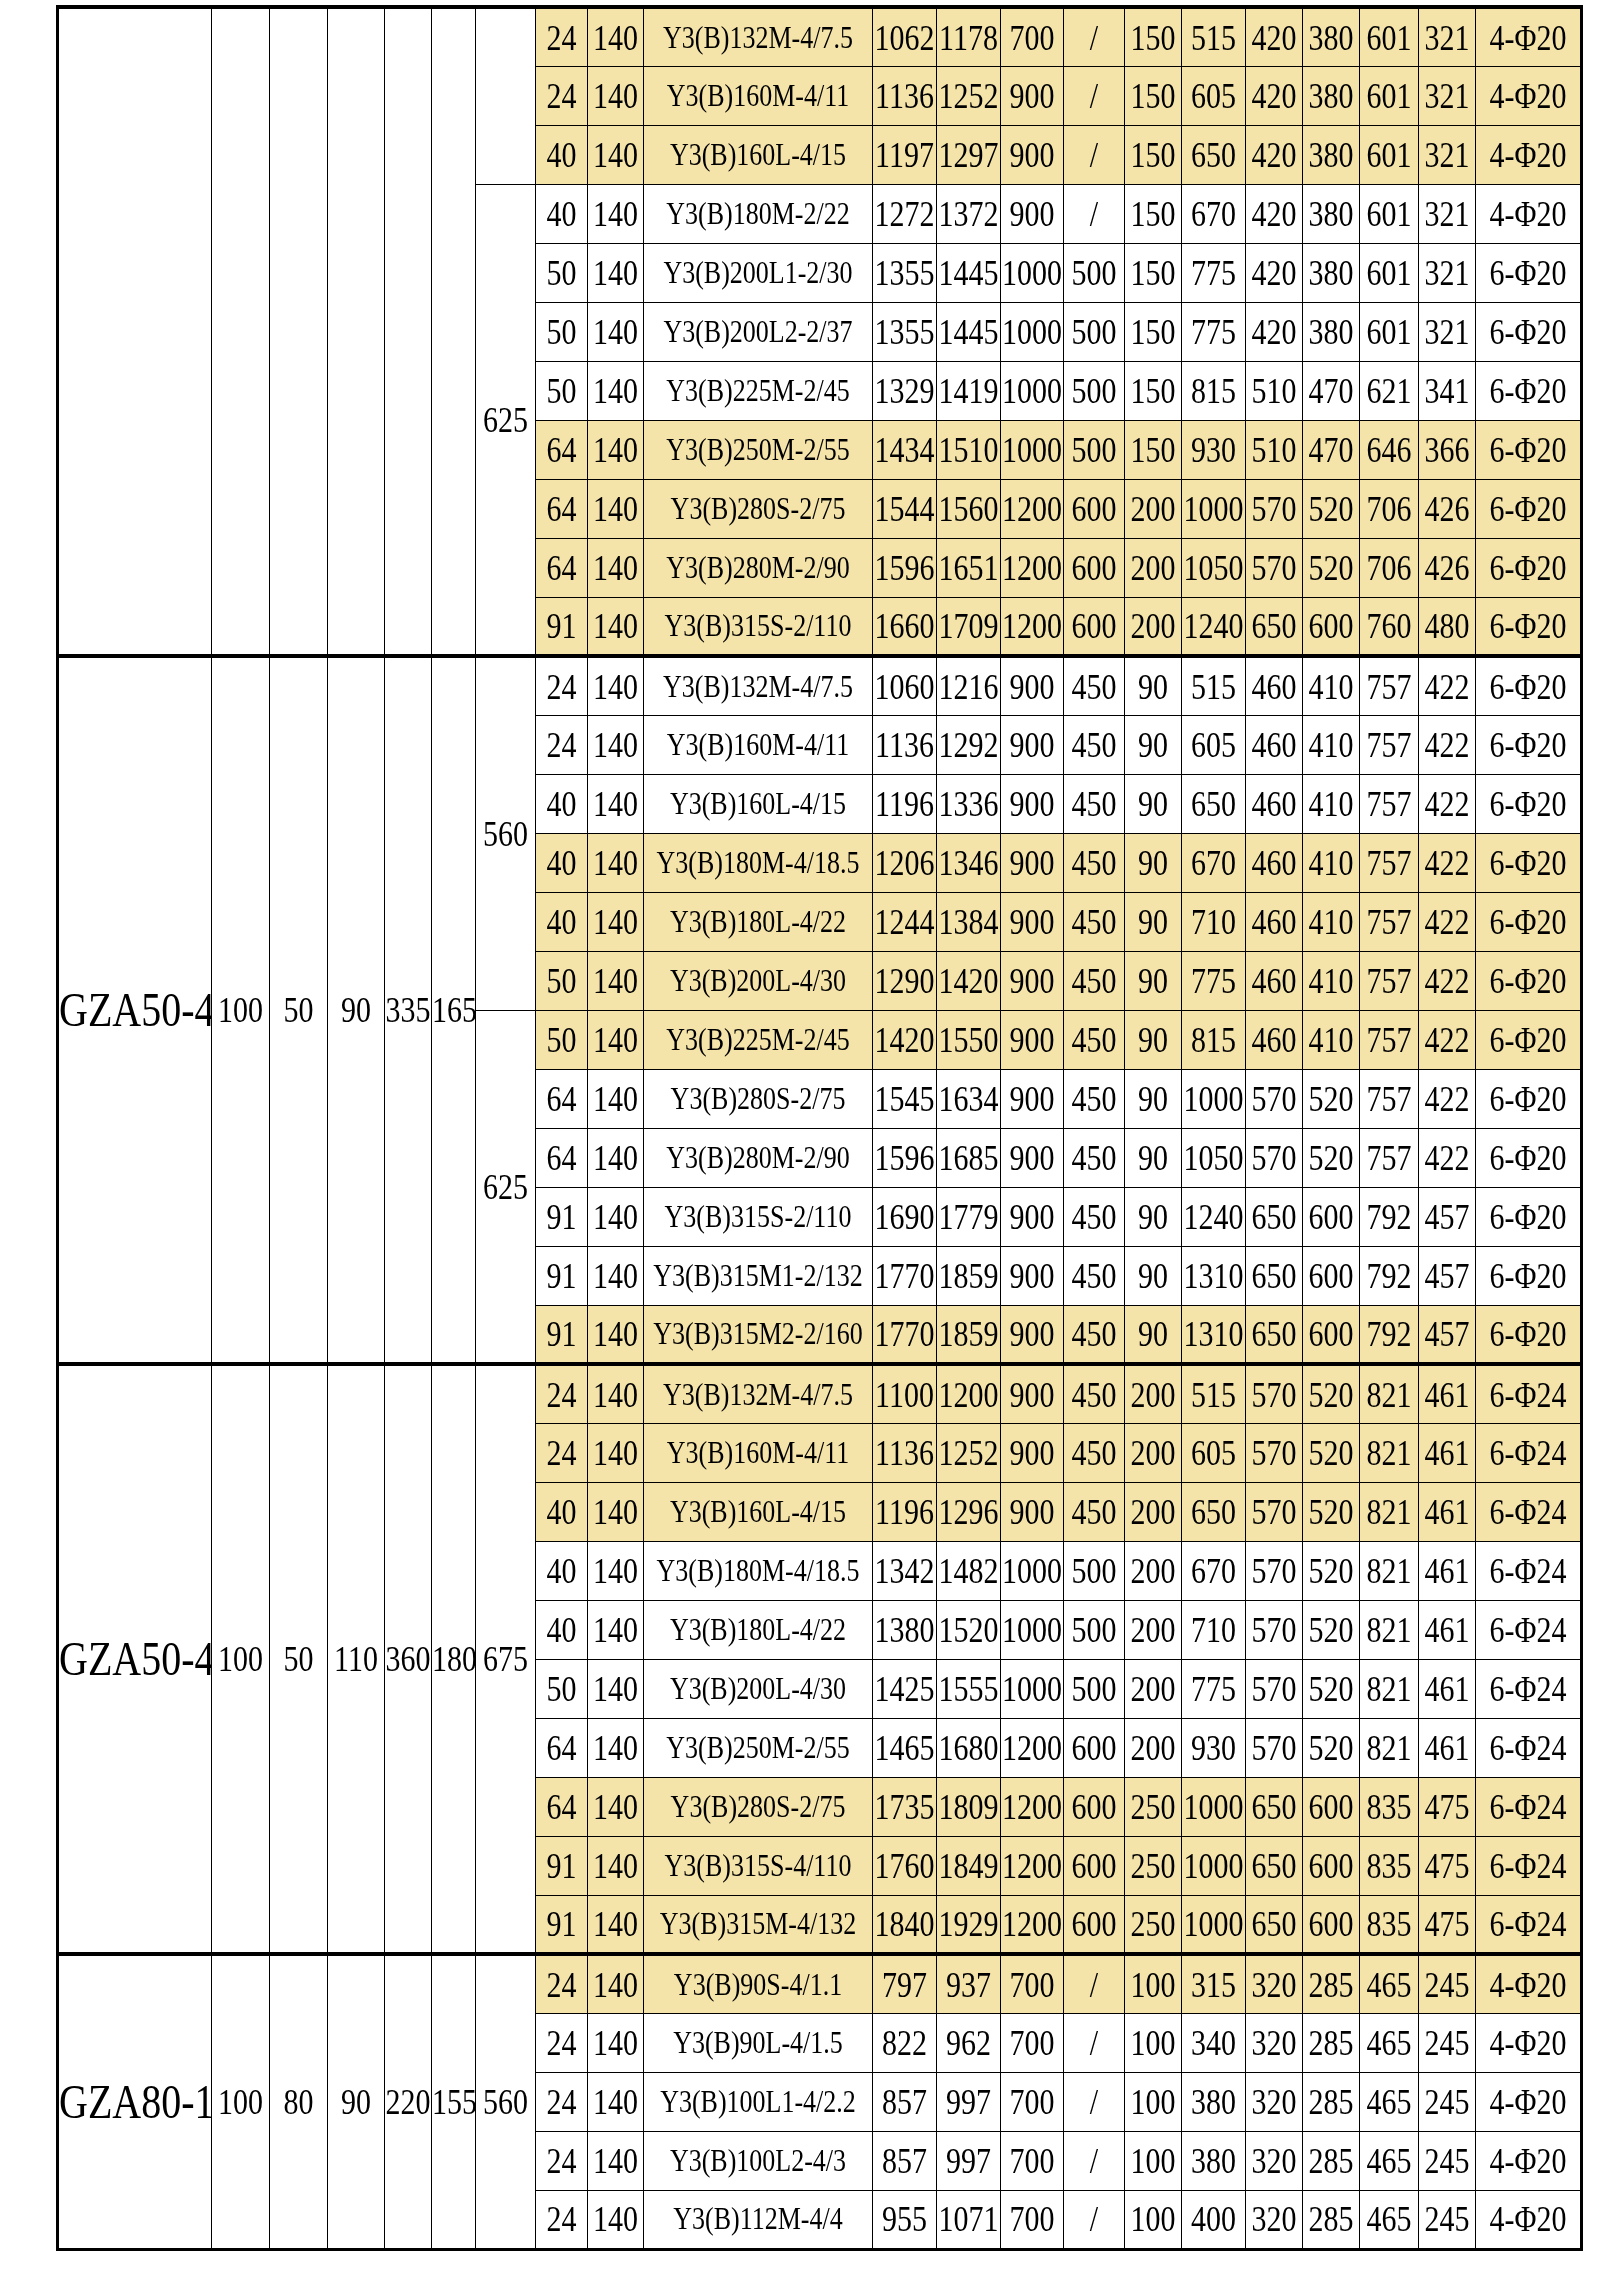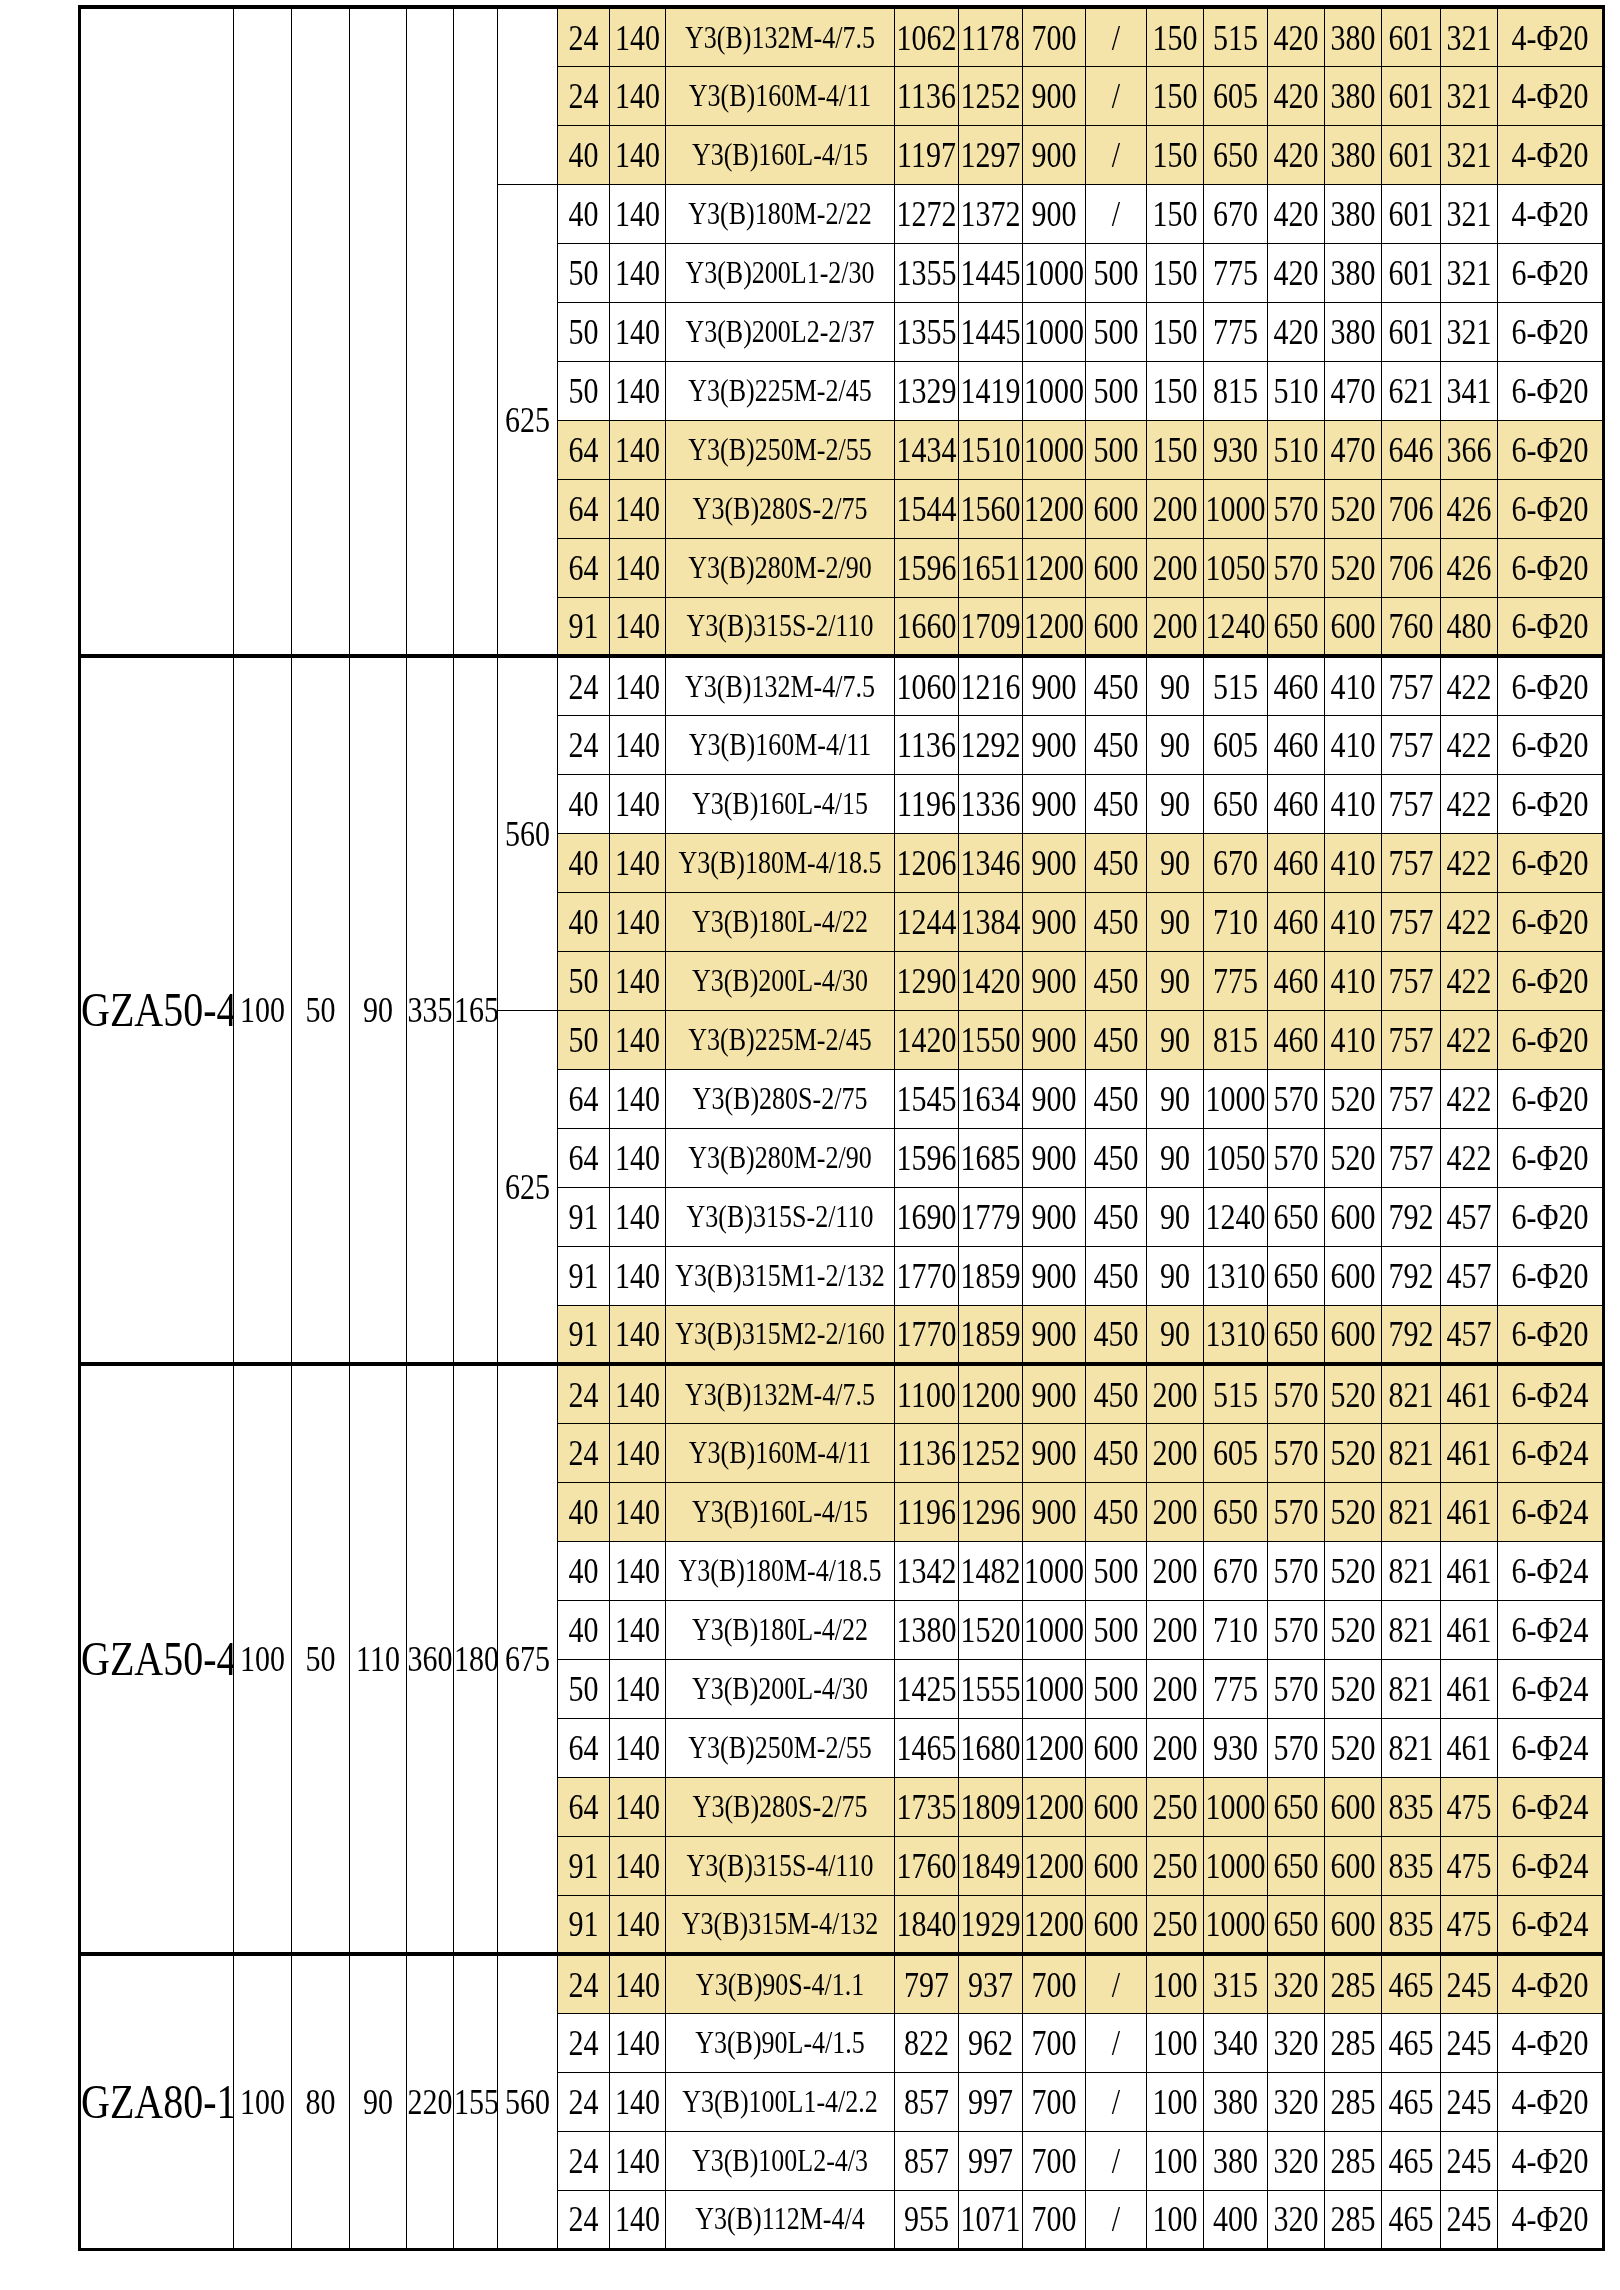--- a/index.html
+++ b/index.html
@@ -14,21 +14,20 @@
   }
   table.spec{
     position:absolute;
     left:56px;
     top:5.4px;
     width:1527px;
     border-collapse:collapse;
     table-layout:fixed;
     border:3.6px solid #000000;
     border-top:1.8px solid #000000;
-    margin-left:22px;
   }
   tr{height:59px;}
   td{
     border:1.8px solid #000000;
     text-align:center;
     vertical-align:middle;
     padding:0;
     font-size:30px;
     line-height:1;
     white-space:nowrap;

